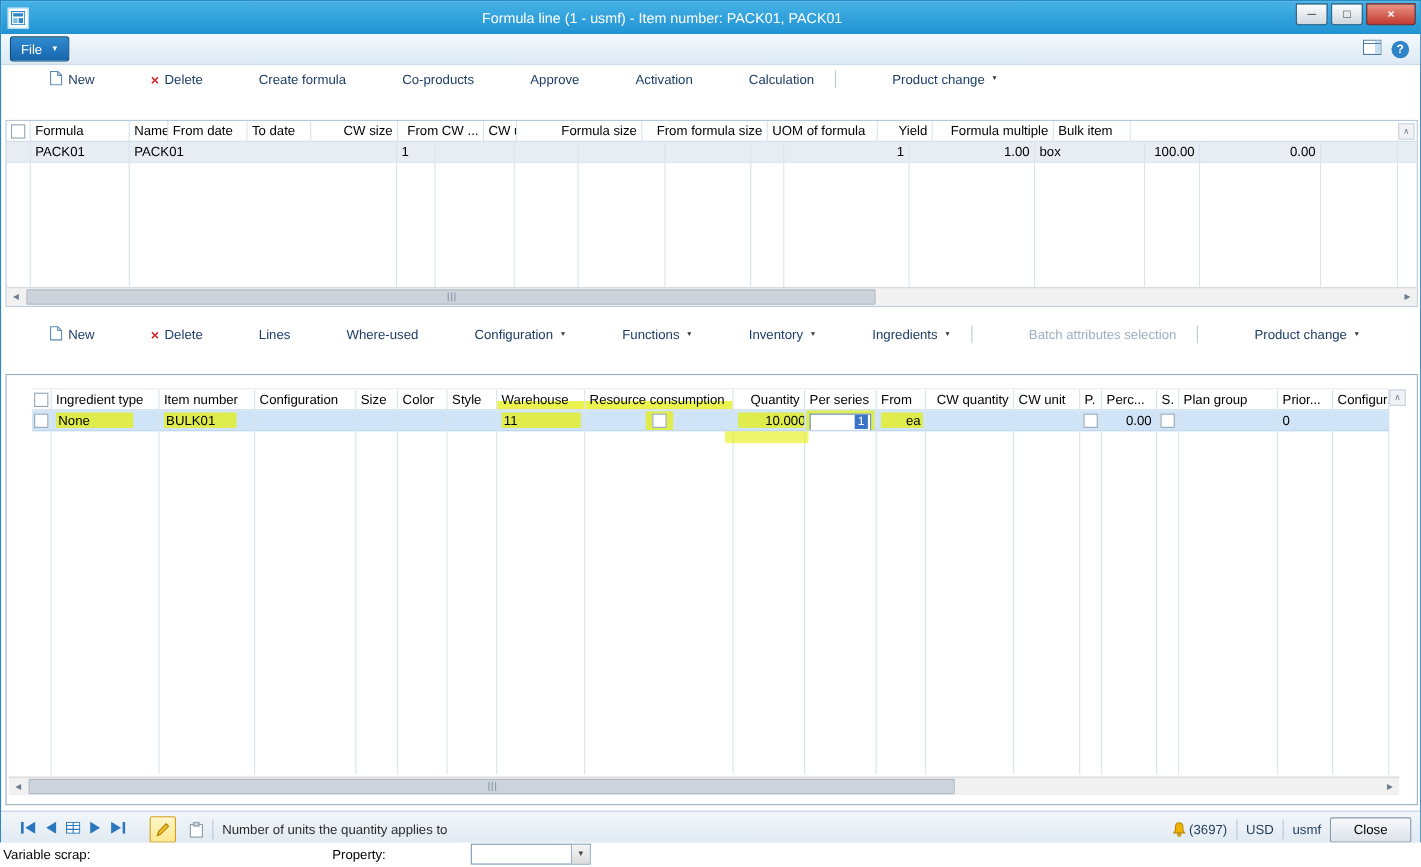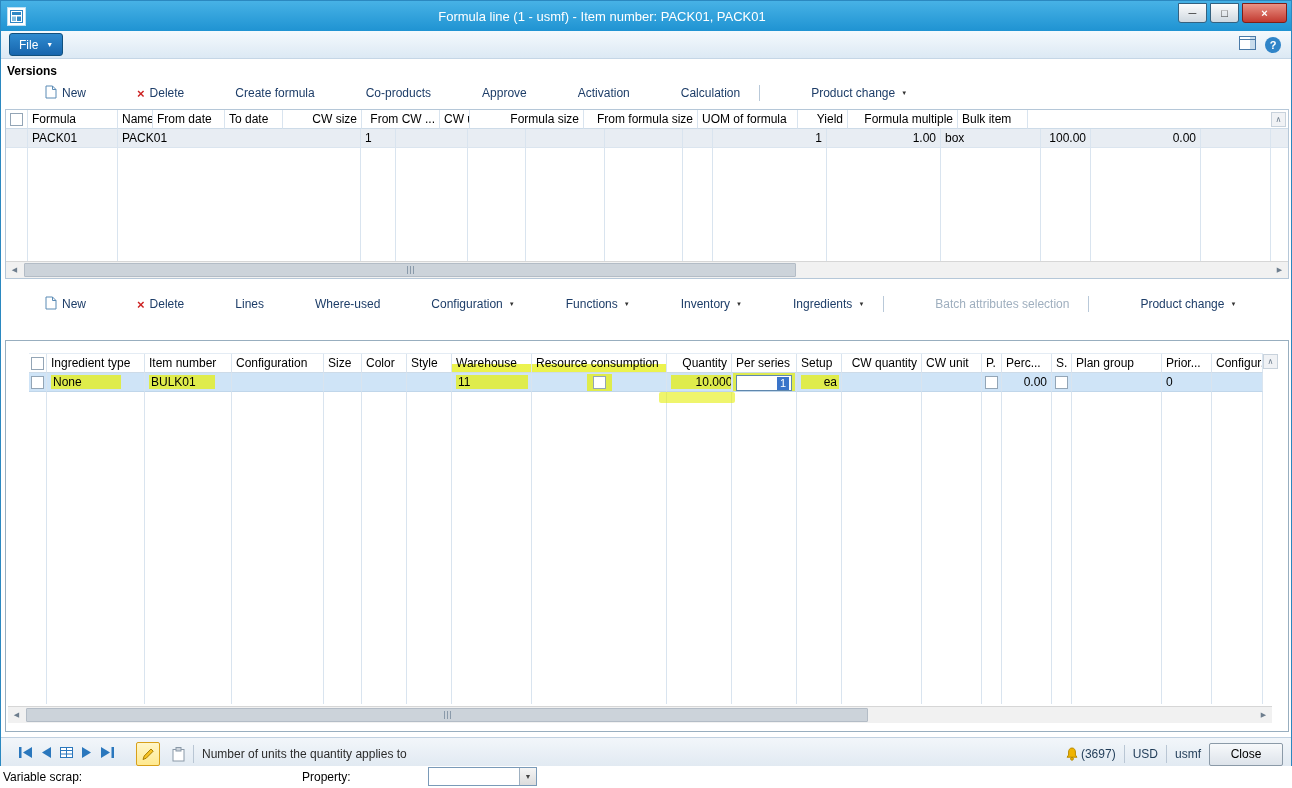--- a/index.html
+++ b/index.html
@@ -170,21 +170,20 @@
         <svg width="17" height="14" viewBox="0 0 17 14">
             <rect x="0.5" y="0.5" width="16" height="13" fill="#fff" stroke="#4a7aa8"></rect>
             <rect x="11" y="1" width="5" height="12" fill="#c8dcec"></rect>
             <line x1="0.5" y1="3.5" x2="16.5" y2="3.5" stroke="#4a7aa8"></line>
           </svg>
       </span>
       <span class="helpicon">?</span>
     </div>
   </div>
 
-  <div class="sectionlabel">Versions</div>
 
   <div class="toolbar">
     <div class="titem">
       <span><svg width="12" height="14" viewBox="0 0 12 14">
             <path d="M1 1 h6.5 l3.5 3.5 V13 H1 Z" fill="#fff" stroke="#5b8bb5"></path>
             <path d="M7.5 1 v3.5 H11" fill="none" stroke="#5b8bb5"></path>
           </svg></span>
       <span>New</span>
     </div>
     <div class="titem">
@@ -334,21 +333,21 @@
         <div class="gc g2c1">Ingredient type</div>
         <div class="gc g2c2">Item number</div>
         <div class="gc g2c3">Configuration</div>
         <div class="gc g2c4">Size</div>
         <div class="gc g2c5">Color</div>
         <div class="gc g2c6">Style</div>
         <div class="gc g2c7 hl-half">Warehouse</div>
         <div class="gc g2c8 hl-half">Resource consumption</div>
         <div class="gc g2c9 rt">Quantity</div>
         <div class="gc g2c10">Per series</div>
-        <div class="gc g2c11">Setup</div>
+        <div class="gc g2c11">From</div>
         <div class="gc g2c12 rt">CW quantity</div>
         <div class="gc g2c13">CW unit</div>
         <div class="gc g2c14">P.</div>
         <div class="gc g2c15">Perc...</div>
         <div class="gc g2c16">S.</div>
         <div class="gc g2c17">Plan group</div>
         <div class="gc g2c18">Prior...</div>
         <div class="gc g2c19">Configur...</div>
       </div>
       <div class="grow gdata2">

